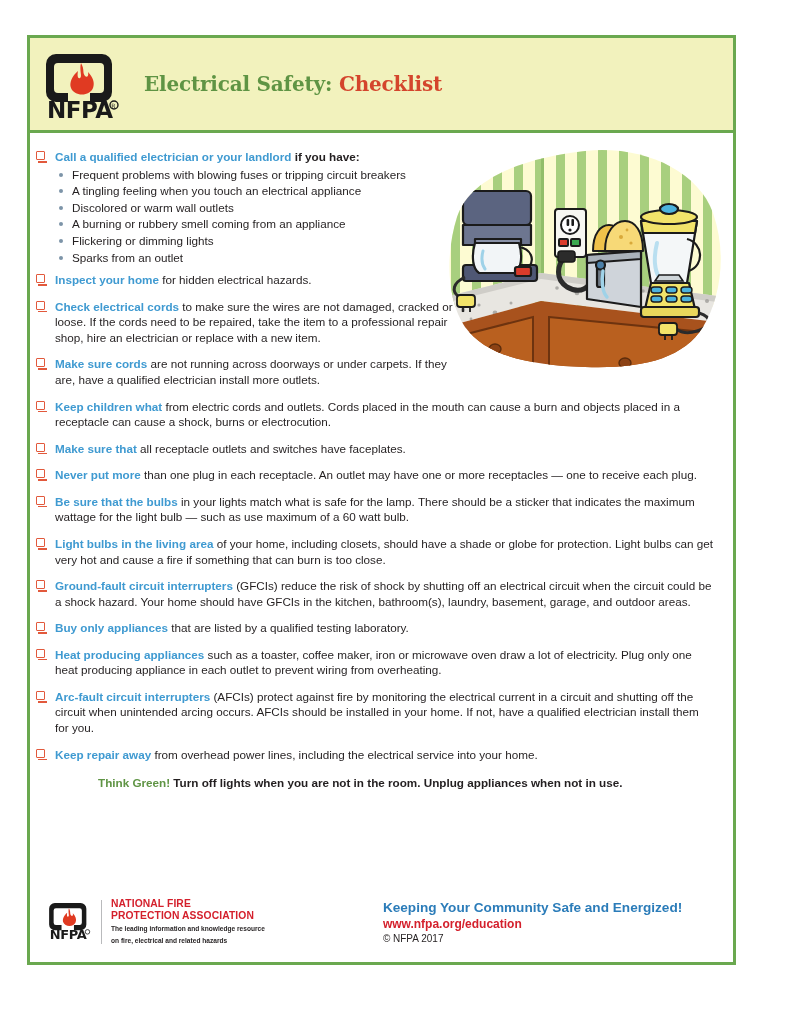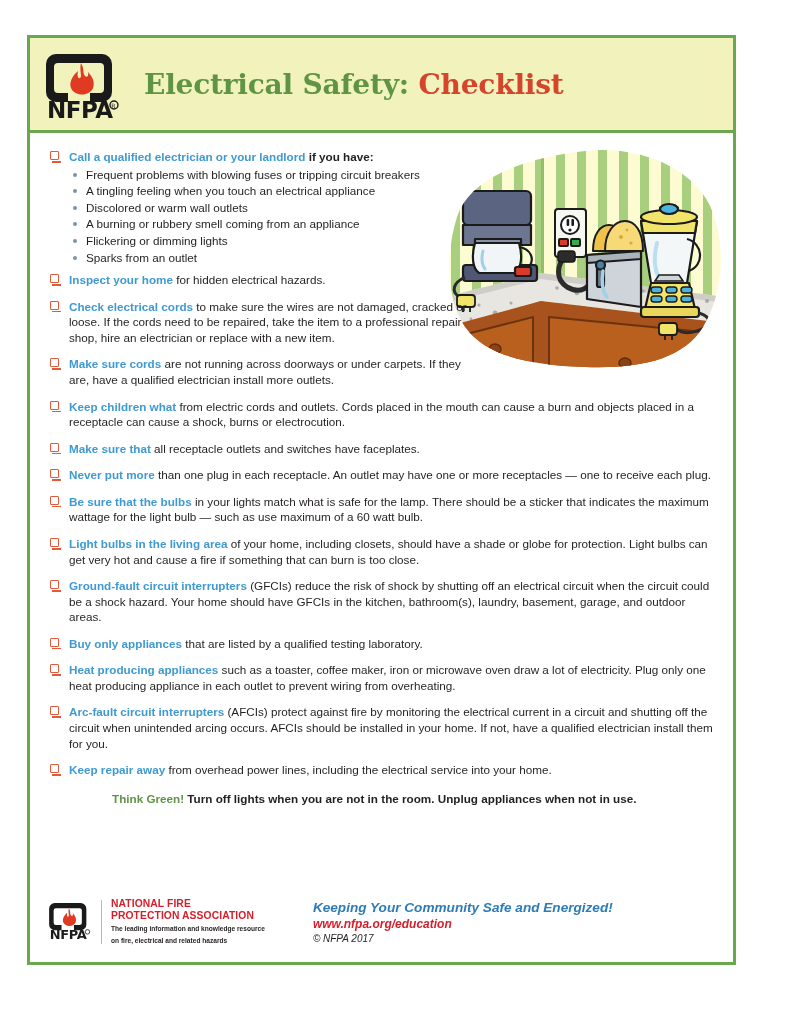--- a/index.html
+++ b/index.html
@@ -40,31 +40,31 @@
     height: 72px;
     flex: 0 0 auto;
     position: relative;
   }
   .logo-head svg, .logo-foot svg { display: block; }
 
   .title {
     margin-left: 22px;
     font-family: "DejaVu Serif", "Liberation Serif", serif;
     font-weight: bold;
-    font-size: 28px;
+    font-size: 20px;
     letter-spacing: -0.2px;
     white-space: nowrap;
   }
   .title .t-green { color: #5f9444; }
   .title .t-red   { color: #d4452c; }
 
   
   .body-area {
     position: relative;
-    padding: 16px 18px 0 20px;
+    padding: 16px 18px 0 6px;
     box-sizing: border-box;
   }
 
   
   .illus {
     position: absolute;
     right: 8px;
     top: 14px;
     width: 280px;
     height: 222px;
@@ -171,23 +171,22 @@
     letter-spacing: 0.1px;
   }
   .foot-tag {
     margin-top: 3px;
     font-size: 6.6px;
     font-weight: bold;
     color: #231f20;
     line-height: 1.33;
   }
   .foot-right {
-    margin-left: 48px;
+    margin-left: 118px;
     padding-top: 2px;
-    font-style: italic;
   }
   .foot-head {
     font-size: 13.6px;
     font-weight: bold;
     color: #2b7cb9;
     line-height: 1.2;
   }
   .foot-url {
     font-size: 12px;
     font-weight: bold;

